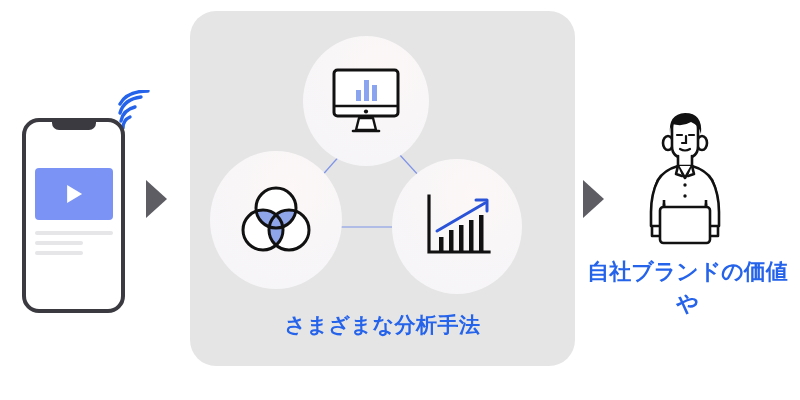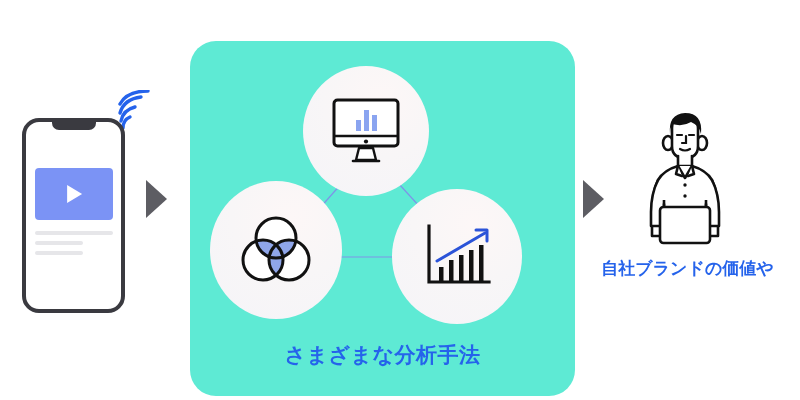--- a/index.html
+++ b/index.html
@@ -108,24 +108,24 @@
     border-top: 19px solid transparent;
     border-bottom: 19px solid transparent;
   }
   .arrow-1 { left: 146px; top: 180px; }
   .arrow-2 { left: 583px; top: 180px; }
 
   
   .center-panel {
     position: absolute;
     left: 190px;
-    top: 41px;
+    top: 11px;
     width: 385px;
     height: 355px;
-    background: #5eead4;
+    background: #e5e5e5;
     border-radius: 26px;
     overflow: hidden;
   }
   .node-circle {
     position: absolute;
     border-radius: 50%;
     background:
       radial-gradient(circle at 62% 26%, #fdf7f7 0%, #f8f6f7 46%, #f5f4f8 100%);
     display: flex;
     align-items: center;
@@ -164,21 +164,21 @@
     width: 130px;
     height: 140px;
   }
   .right-caption {
     position: absolute;
     left: 580px;
     top: 256px;
     width: 215px;
     text-align: center;
     color: #2563eb;
-    font-size: 17px;
+    font-size: 22px;
     font-weight: bold;
     line-height: 1.45;
     font-family: "DejaVu Sans", "Liberation Sans", sans-serif;
   }
 </style>
 </head>
 <body>
 
 <div class="stage">
 

